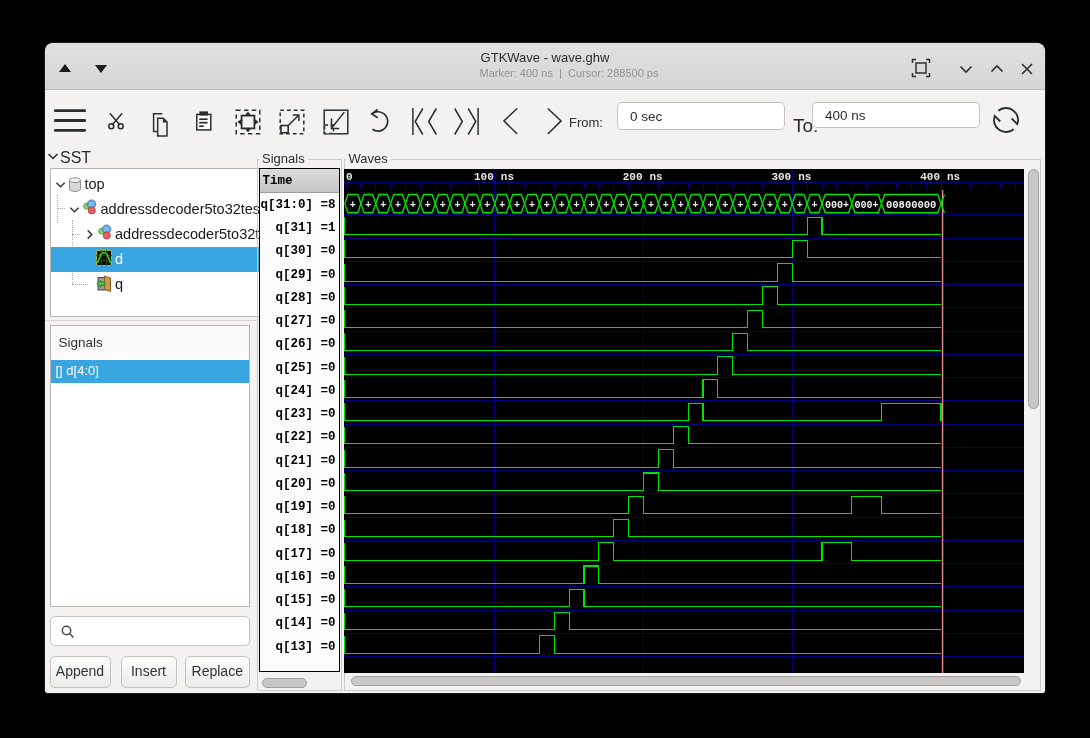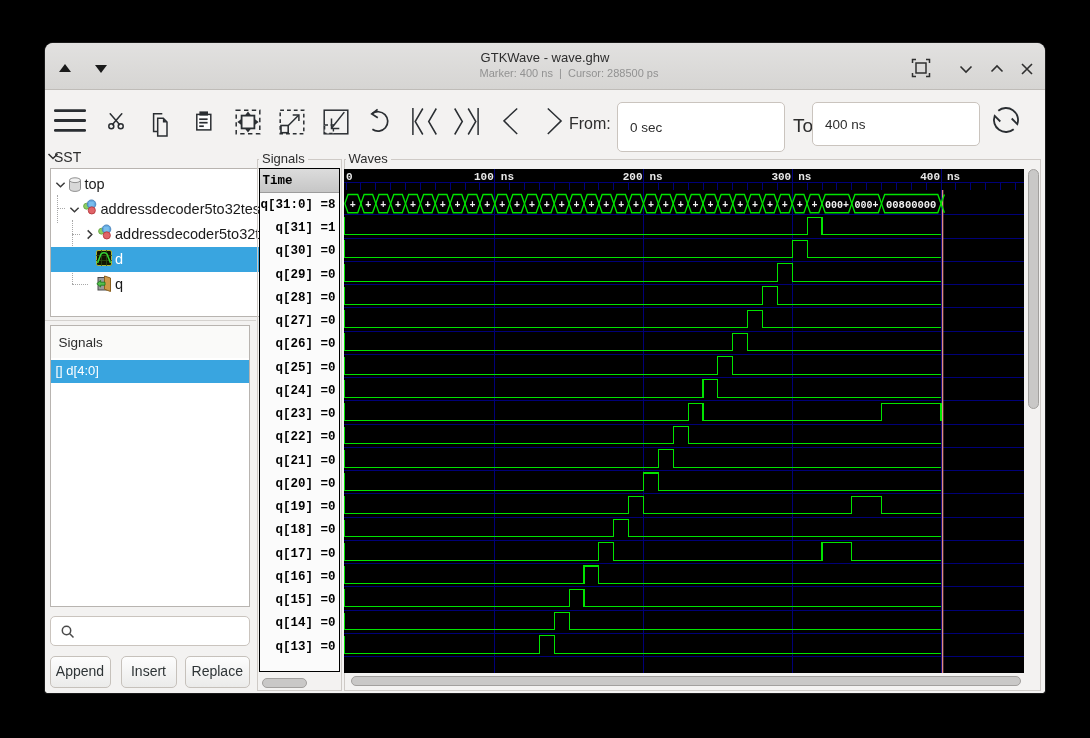--- a/index.html
+++ b/index.html
@@ -153,33 +153,33 @@
     </svg>
 <svg class="tbi" style="left:502px;top:63.5px" width="16" height="29" viewBox="0 0 16 29">
       <polyline points="0.8,1.5 14.1,13.9 0.8,27" stroke="#2a2e32" stroke-width="1.5" fill="none"></polyline>
     </svg>
 <svg class="tbi" style="left:947px;top:64px" width="28" height="28" viewBox="0 0 28 28">
       <g stroke="#2a2e32" stroke-width="1.8" fill="none">
 <path d="M6.3 3.8 A12 12 0 0 1 25.3 17.1 L19.7 11.5"></path>
 <path d="M21.7 22.2 A12 12 0 0 1 2.7 8.9 L8.3 14.5"></path>
       </g>
     </svg>
-  <div class="lbl" style="left:524px;top:71.5px;font-size:16px">From:</div>
-  <div class="entry" style="left:572px;top:59px;width:168px;height:50px">
+  <div class="lbl" style="left:524px;top:71.5px;font-size:13px">From:</div>
+  <div class="entry" style="left:572px;top:59px;width:168px;height:28px">
       <span>0 sec</span>
     </div>
   <div class="lbl" style="left:748px;top:71.5px;font-size:19px">To:</div>
-  <div class="entry" style="left:767px;top:59px;width:168px;height:44px">
+  <div class="entry" style="left:767px;top:59px;width:168px;height:26px">
       <span>400 ns</span>
     </div>
 
   <svg style="position:absolute;left:2px;top:107px" width="12" height="12" viewBox="0 0 12 12">
       <polyline points="1.5,4 6,8.5 10.5,4" stroke="#2d2d2d" stroke-width="1.5" fill="none"></polyline>
     </svg>
-  <div class="lbl" style="left:9px;top:106px;font-size:14px">SST</div>
+  <div class="lbl" style="left:15px;top:106px;font-size:16px">SST</div>
 
   <div id="tree">
     <div class="dotv" style="left:6.5px;top:26px;height:28px"></div>
     <div class="dotv" style="left:21.5px;top:51px;height:64px"></div>
     <div class="doth" style="left:6.5px;top:38.5px;width:8px"></div>
     <div class="doth" style="left:21.5px;top:64.5px;width:8px"></div>
     <div class="doth" style="left:21.5px;top:89.5px;width:16px;border-color:#d8eefc"></div>
     <div class="doth" style="left:21.5px;top:114.5px;width:16px"></div>
     <div class="trow" style="top:78px;background:#39a5e0"></div>
     <svg style="position:absolute;left:4px;top:10px" width="11" height="11" viewBox="0 0 12 12">

